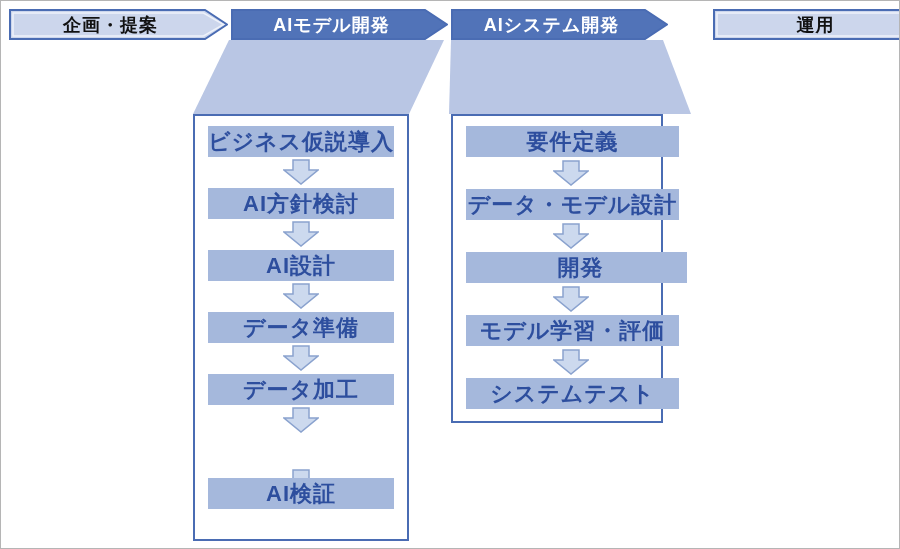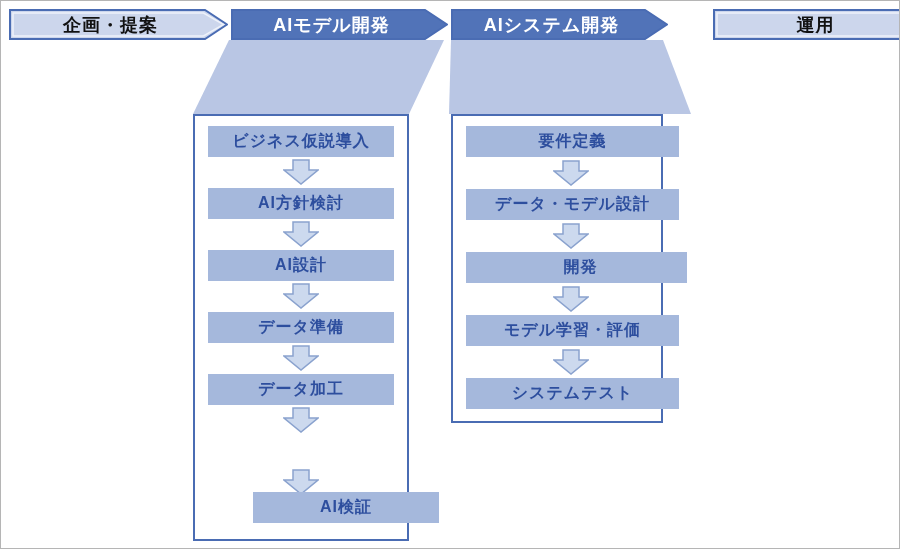--- a/index.html
+++ b/index.html
@@ -23,21 +23,21 @@
   .chevlabel.darktext{color:#111;}
   
   .panel{
     position:absolute;background:#fff;border:2px solid #4a6cb3;box-sizing:border-box;
   }
   .panel-left{left:192px;top:113px;width:216px;height:427px;}
   .panel-right{left:450px;top:113px;width:212px;height:309px;}
   .step{
     position:absolute;height:31px;background:#a5b8dc;
     display:flex;align-items:center;justify-content:center;
-    color:#2d4e9e;font-size:16px;font-weight:bold;letter-spacing:1px;white-space:nowrap;
+    color:#2d4e9e;font-size:22px;font-weight:bold;letter-spacing:1px;white-space:nowrap;
   }
   .panel-left .step{left:13px;width:186px;}
   .panel-right .step{left:13px;width:213px;}
   .downarrow{position:absolute;width:36px;height:26px;}
   .panel-left .downarrow{left:88px;}
   .panel-right .downarrow{left:100px;}
 </style>
 </head>
 <body>
 
@@ -103,21 +103,21 @@
       </svg>
     <div class="step" style="top:258px;">
         <span>データ加工</span>
       </div>
     <svg class="downarrow" style="top:291px;" viewBox="0 0 36 26">
         <polygon points="10,1 26,1 26,11 35,11 18,25 1,11 10,11" fill="#ccd9ee" stroke="#8aa2ce" stroke-width="1.5"></polygon>
       </svg>
     <svg class="downarrow" style="top:353px;" viewBox="0 0 36 26">
         <polygon points="10,1 26,1 26,11 35,11 18,25 1,11 10,11" fill="#ccd9ee" stroke="#8aa2ce" stroke-width="1.5"></polygon>
       </svg>
-    <div class="step" style="top:376px;margin-left:45px;">
+    <div class="step" style="top:362px;">
         <span>AI検証</span>
       </div>
   </div>
 
   <div class="panel panel-right">
     <div class="step" style="top:10px;">
         <span>要件定義</span>
       </div>
     <svg class="downarrow" style="top:44px;" viewBox="0 0 36 26">
         <polygon points="10,1 26,1 26,11 35,11 18,25 1,11 10,11" fill="#ccd9ee" stroke="#8aa2ce" stroke-width="1.5"></polygon>

